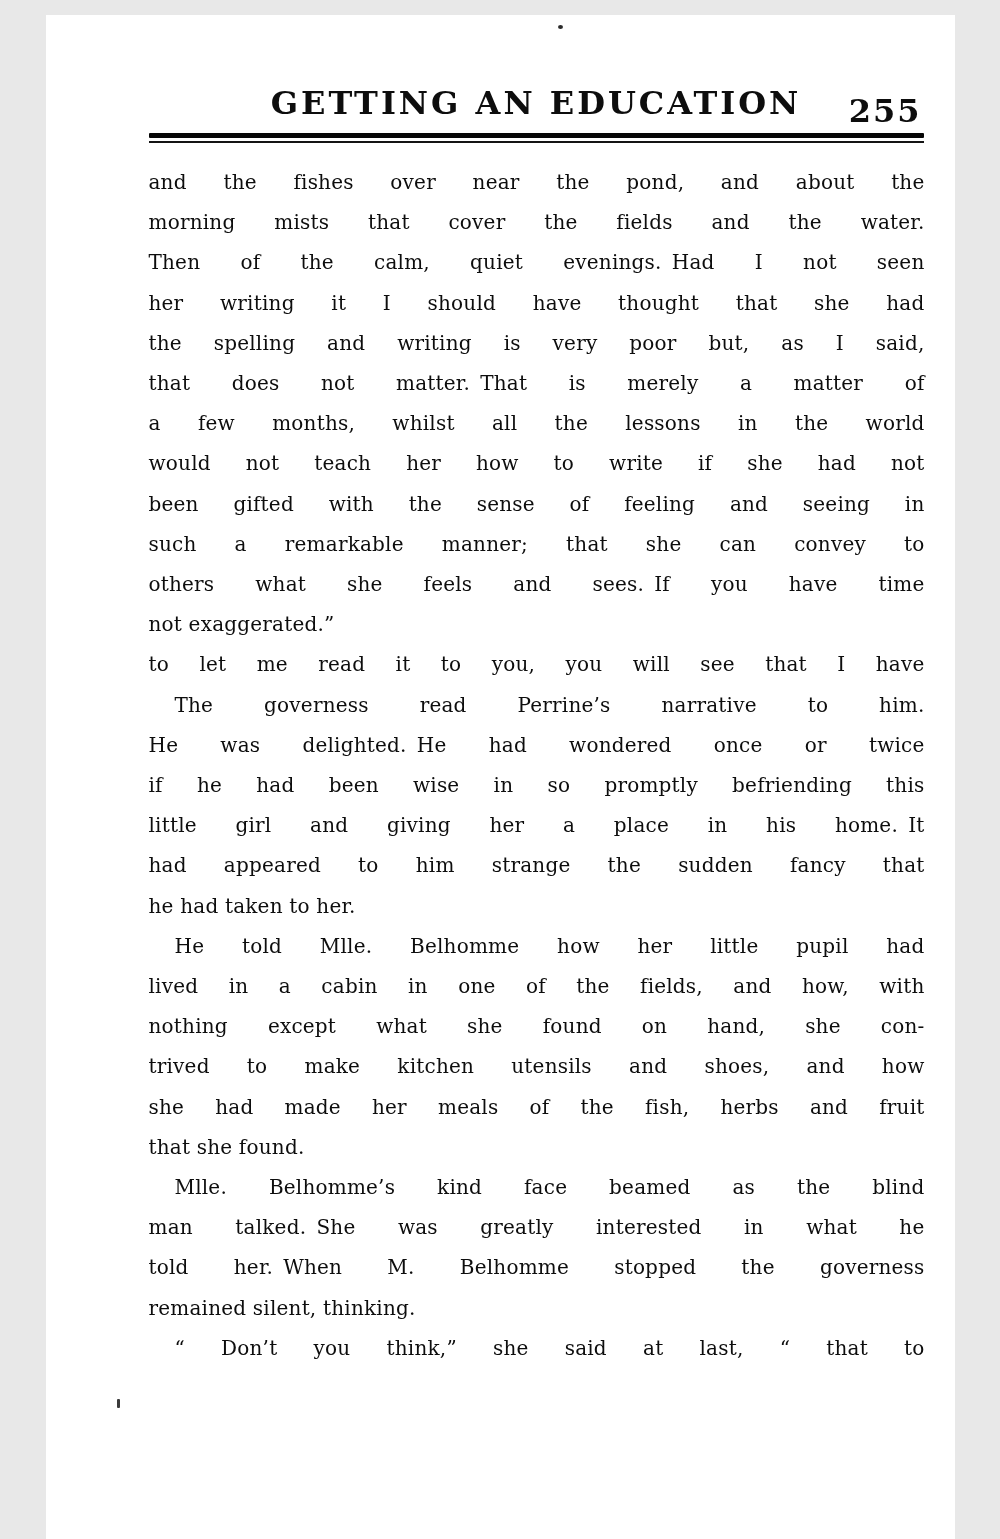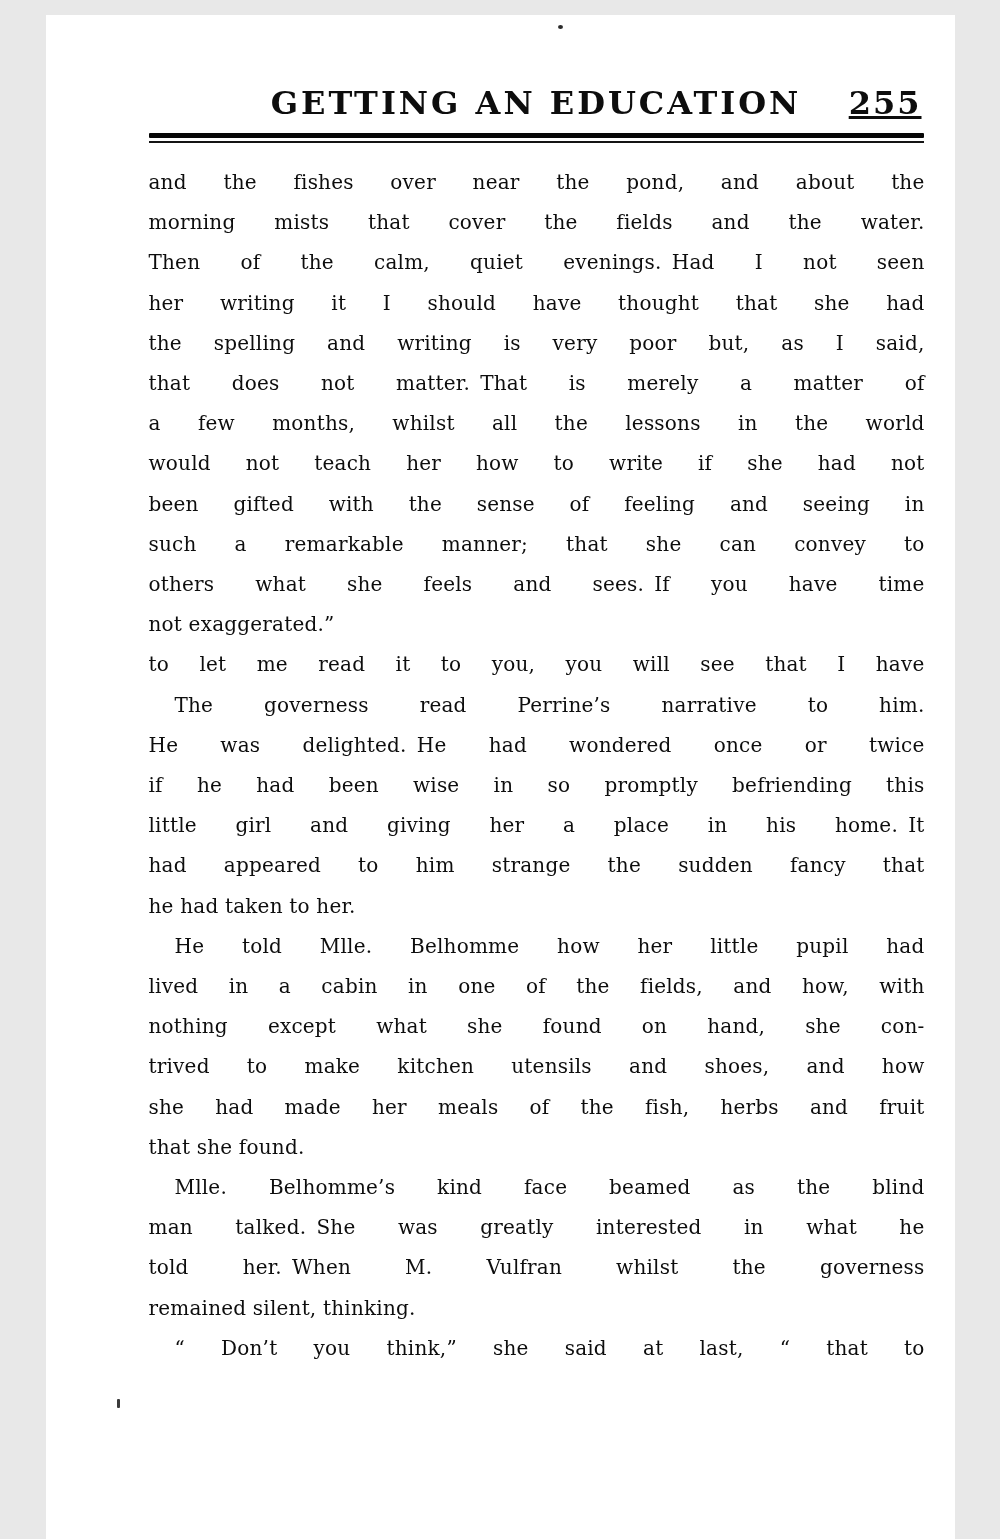--- a/index.html
+++ b/index.html
@@ -24,23 +24,22 @@
     font-size: 32px;
     font-weight: bold;
     letter-spacing: 3px;
     line-height: 36px;
     white-space: nowrap;
   }
   .head-title { display: inline-block; }
   .page-number {
     position: absolute;
     right: 2px;
-    top: 0;
+    top: 8px;
     letter-spacing: 2px;
-    text-decoration: underline;
   }
   .double-rule {
     position: absolute;
     left: 103px;
     top: 118px;
     width: 775px;
   }
   .rule-thick { height: 5px; background: #060606; border-radius: 1px; }
   .rule-thin  { height: 2px; background: #141414; margin-top: 3px; }
   .body-text {
@@ -115,20 +114,20 @@
       <div class="line">had appeared to him strange the sudden fancy that</div>
       <div class="line flush">he had taken to her.</div>
       <div class="line indent">He told Mlle. Belhomme how her little pupil had</div>
       <div class="line">lived in a cabin in one of the fields, and how, with</div>
       <div class="line">nothing except what she found on hand, she con-</div>
       <div class="line">trived to make kitchen utensils and shoes, and how</div>
       <div class="line">she had made her meals of the fish, herbs and fruit</div>
       <div class="line flush">that she found.</div>
       <div class="line indent">Mlle. Belhomme’s kind face beamed as the blind</div>
       <div class="line">man talked. She was greatly interested in what he</div>
-      <div class="line">told her. When M. Vulfran whilst the governess</div>
+      <div class="line">told her. When M. Belhomme stopped the governess</div>
       <div class="line flush">remained silent, thinking.</div>
       <div class="line indent">“ Don’t you think,” she said at last, “ that to</div>
     </main>
 
   <div class="artifact-tick"></div>
 
 </div>
 
 </body></html>

